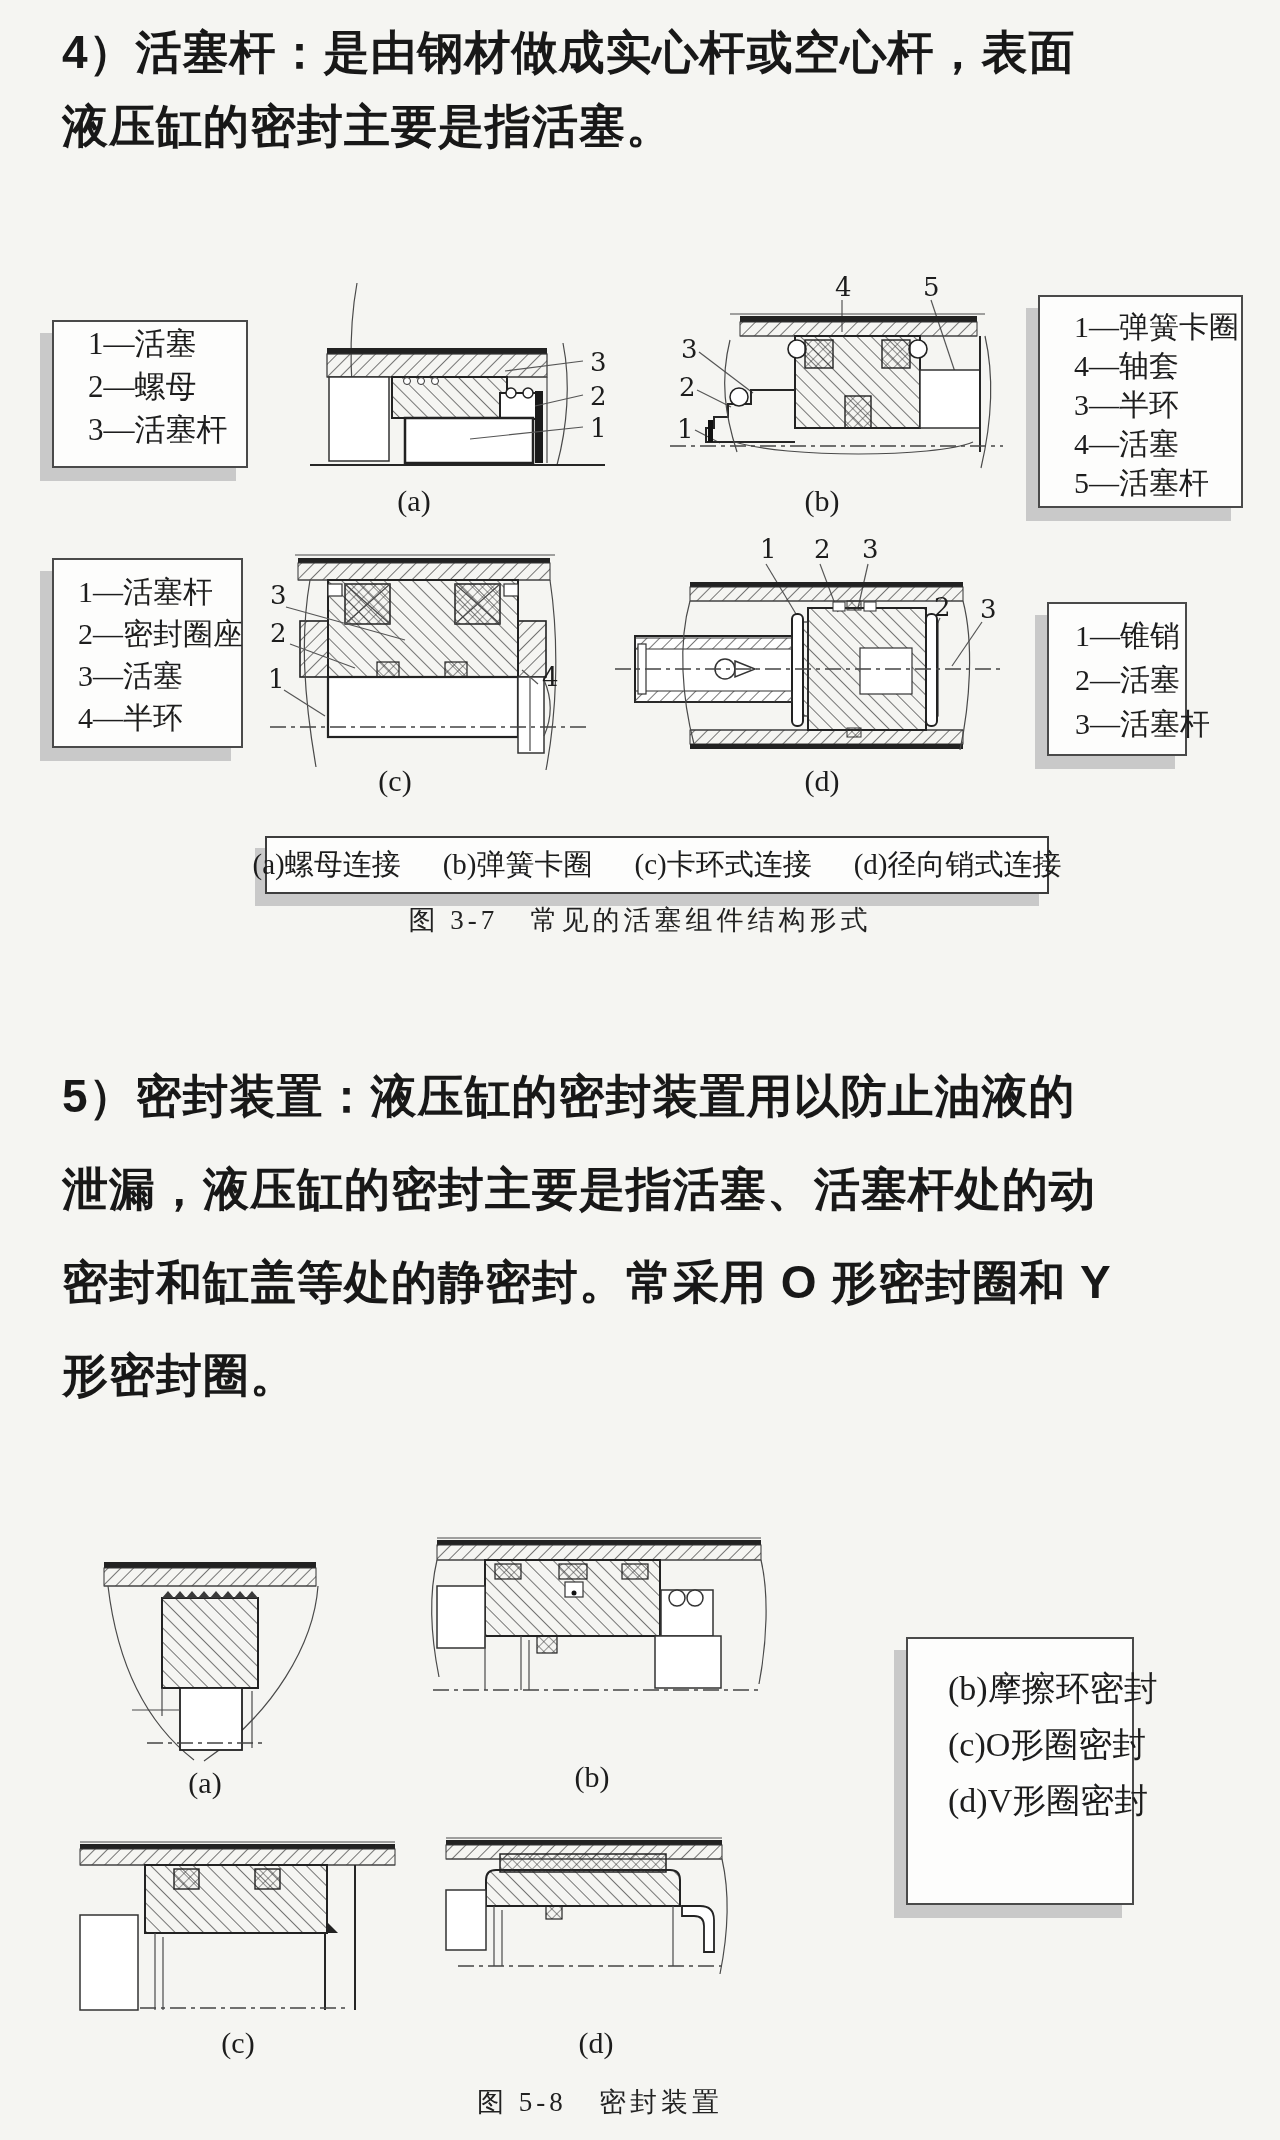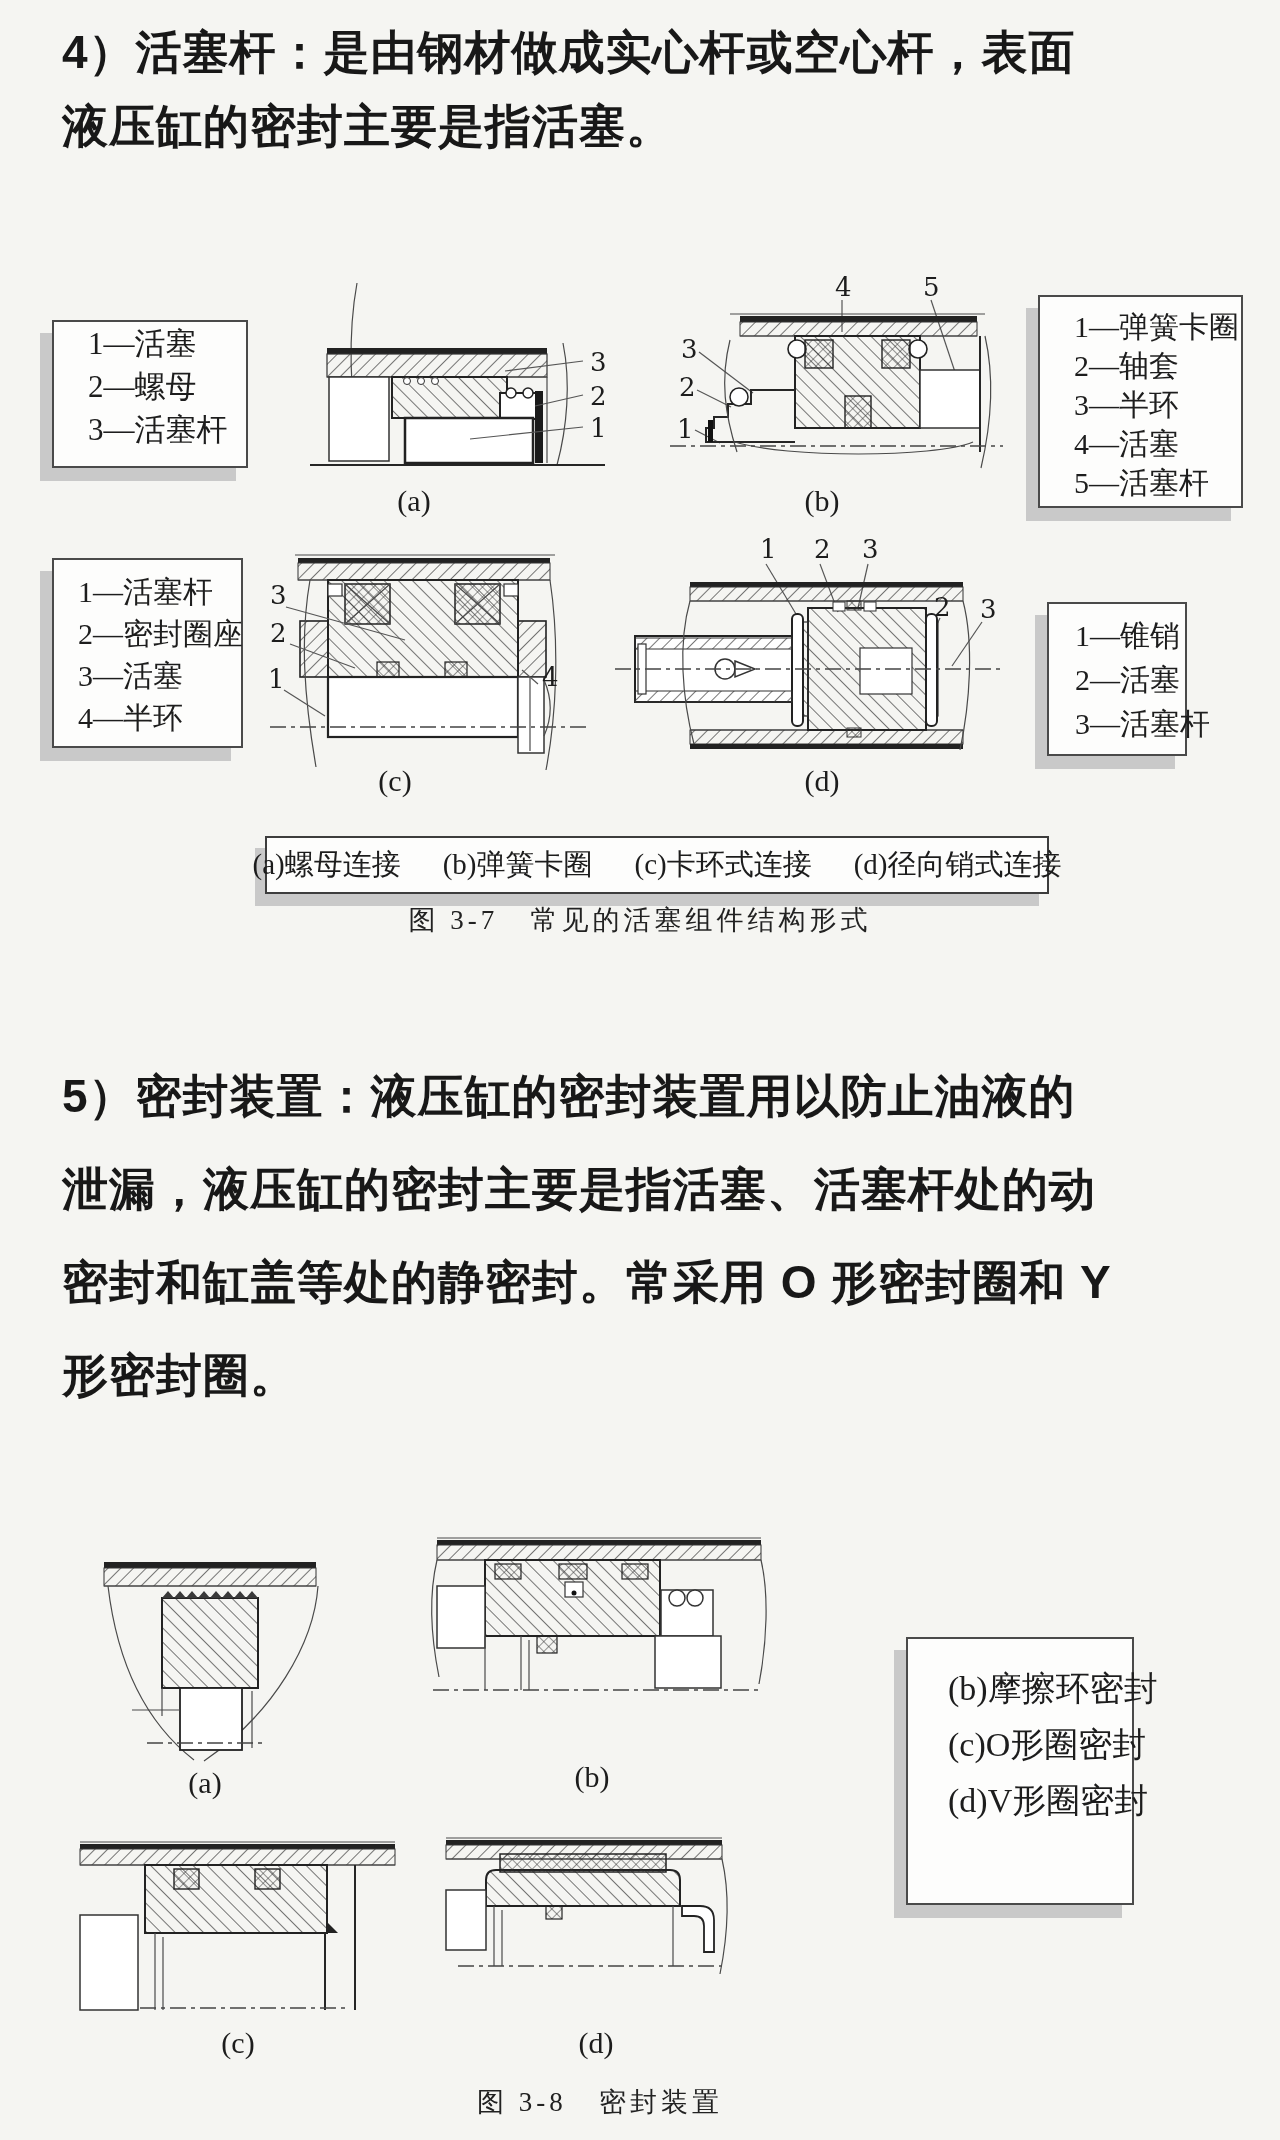--- a/index.html
+++ b/index.html
@@ -43,21 +43,21 @@
 </div>
 
 <div class="legend-box" style="left:52px;top:320px;width:196px;height:148px;">
   <div class="lline" style="font-size:31px;line-height:43px">1—活塞</div>
   <div class="lline" style="font-size:31px;line-height:43px">2—螺母</div>
   <div class="lline" style="font-size:31px;line-height:43px">3—活塞杆</div>
 </div>
 
 <div class="legend-box" style="left:1038px;top:295px;width:205px;height:213px;padding-top:10px">
   <div class="lline" style="font-size:30px;line-height:39px">1—弹簧卡圈</div>
-  <div class="lline" style="font-size:30px;line-height:39px">2—轴套</div>
+  <div class="lline" style="font-size:30px;line-height:39px">4—轴套</div>
   <div class="lline" style="font-size:30px;line-height:39px">3—半环</div>
   <div class="lline" style="font-size:30px;line-height:39px">4—活塞</div>
   <div class="lline" style="font-size:30px;line-height:39px">5—活塞杆</div>
 </div>
 
 <div class="legend-box" style="left:52px;top:558px;width:191px;height:190px;padding-top:11px">
   <div class="lline" style="font-size:30px;line-height:42px;padding-left:24px">1—活塞杆</div>
   <div class="lline" style="font-size:30px;line-height:42px;padding-left:24px">2—密封圈座</div>
   <div class="lline" style="font-size:30px;line-height:42px;padding-left:24px">3—活塞</div>
   <div class="lline" style="font-size:30px;line-height:42px;padding-left:24px">4—半环</div>
@@ -375,15 +375,15 @@
 </svg>
 <div class="subcap" style="left:536px;top:2026px">(d)</div>
 
 <div class="legend-box" style="left:906px;top:1637px;width:228px;height:268px;padding-top:22px">
   <div class="lline" style="font-size:34px;line-height:56px;padding-left:40px">(b)摩擦环密封</div>
   <div class="lline" style="font-size:34px;line-height:56px;padding-left:40px">(c)O形圈密封</div>
   <div class="lline" style="font-size:34px;line-height:56px;padding-left:40px">(d)V形圈密封</div>
 </div>
 
 <div class="figcap" style="top:2084px;width:1200px">
-  <span>图 3-8</span>&nbsp;&nbsp;
+  <span>图 5-8</span>&nbsp;&nbsp;
   <span>密封装置</span>
 </div>
 
 </body></html>

